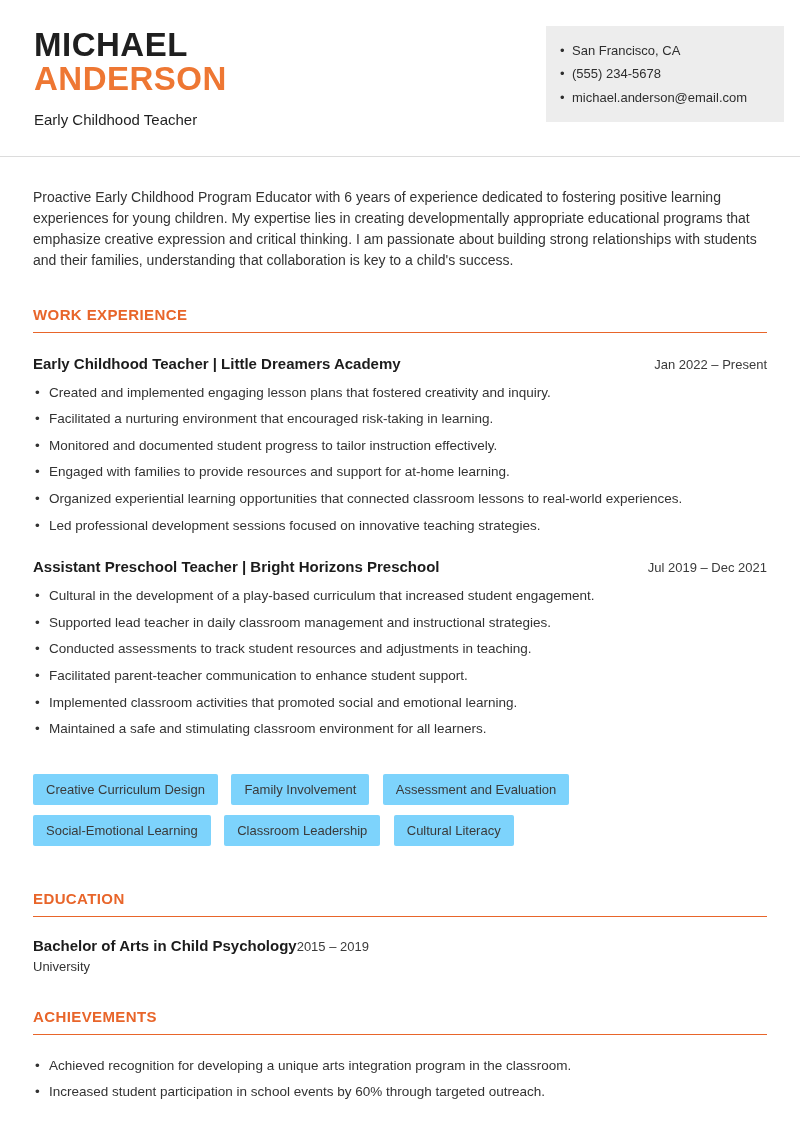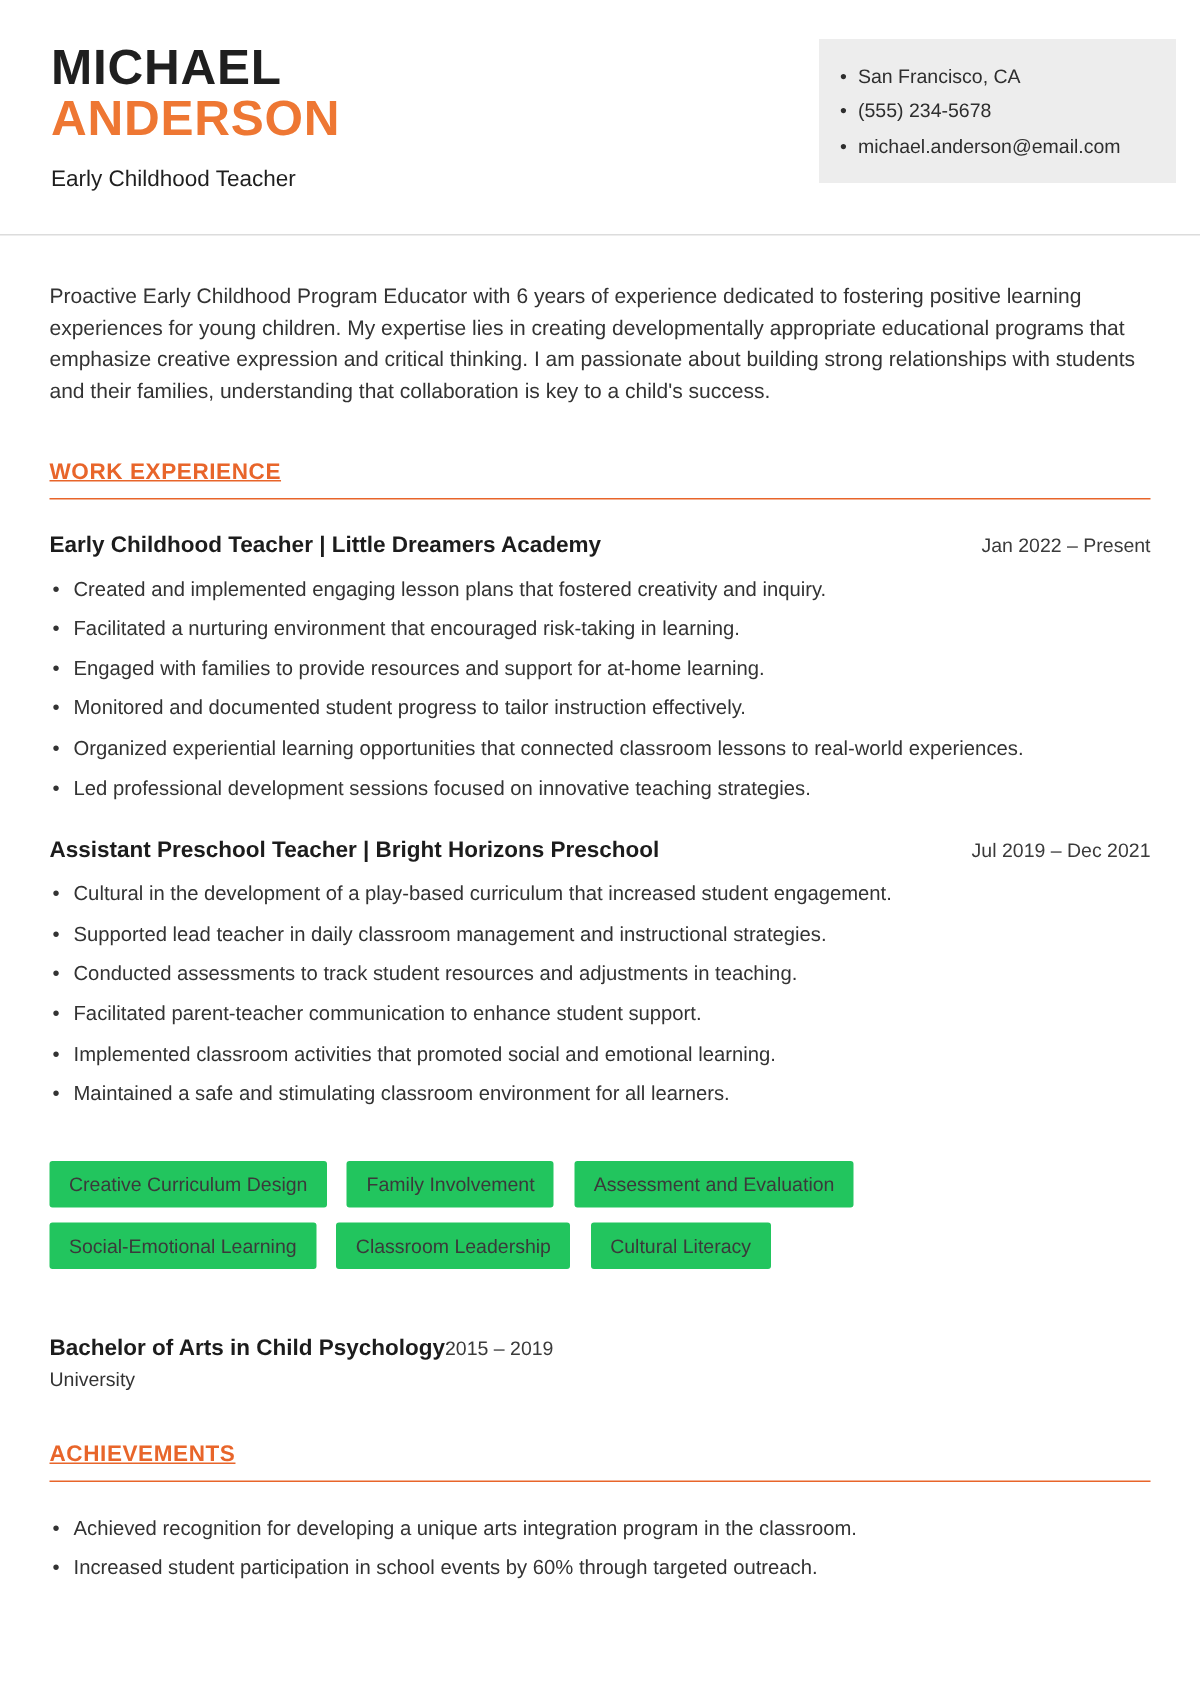--- a/index.html
+++ b/index.html
@@ -75,21 +75,20 @@
 
   .section { margin-top: 34px; }
   .section-heading {
     color: #e8652a;
     font-size: 15px;
     font-weight: 700;
     letter-spacing: 0.4px;
     padding-bottom: 9px;
     border-bottom: 1.5px solid #e8652a;
     margin: 0 0 4px 0;
-    text-decoration: underline;
   }
 
   
   .job { margin-top: 22px; }
   .job-header {
     display: flex;
     justify-content: space-between;
     align-items: baseline;
   }
   .job-position {
@@ -119,21 +118,21 @@
     content: "•";
     position: absolute;
     left: 2px;
     color: #333333;
   }
 
   
   .tags { margin-top: 18px; }
   .tag {
     display: inline-block;
-    background: #22c55e;
+    background: #7dd3fc;
     color: #3a3a3a;
     font-size: 13px;
     padding: 8px 13px;
     margin: 0 9px 10px 0;
     border-radius: 2px;
   }
 
   
   .edu-row {
     display: flex;
@@ -195,22 +194,22 @@
       <h2 class="section-heading">WORK EXPERIENCE</h2>
 
       <div class="job">
         <div class="job-header">
           <span class="job-position">Early Childhood Teacher | Little Dreamers Academy</span>
           <span class="job-dates">Jan 2022 – Present</span>
         </div>
         <ul class="bullets">
           <li>Created and implemented engaging lesson plans that fostered creativity and inquiry.</li>
           <li>Facilitated a nurturing environment that encouraged risk-taking in learning.</li>
+          <li>Monitored and documented student progress to tailor instruction effectively.</li>
           <li>Engaged with families to provide resources and support for at-home learning.</li>
-          <li>Monitored and documented student progress to tailor instruction effectively.</li>
           <li>Organized experiential learning opportunities that connected classroom lessons to real-world experiences.</li>
           <li>Led professional development sessions focused on innovative teaching strategies.</li>
         </ul>
       </div>
 
       <div class="job">
         <div class="job-header">
           <span class="job-position">Assistant Preschool Teacher | Bright Horizons Preschool</span>
           <span class="job-dates">Jul 2019 – Dec 2021</span>
         </div>
@@ -230,20 +229,21 @@
         <span class="tag">Creative Curriculum Design</span>
         <span class="tag">Family Involvement</span>
         <span class="tag">Assessment and Evaluation</span>
         <span class="tag">Social-Emotional Learning</span>
         <span class="tag">Classroom Leadership</span>
         <span class="tag">Cultural Literacy</span>
       </div>
     </div>
 
     <div class="section">
+      <h2 class="section-heading">EDUCATION</h2>
       <div class="edu-row">
         <span class="edu-degree">Bachelor of Arts in Child Psychology</span>
         <span class="edu-dates">2015 – 2019</span>
       </div>
       <div class="edu-school">University</div>
     </div>
 
     <div class="section">
       <h2 class="section-heading">ACHIEVEMENTS</h2>
       <ul class="bullets standalone">

